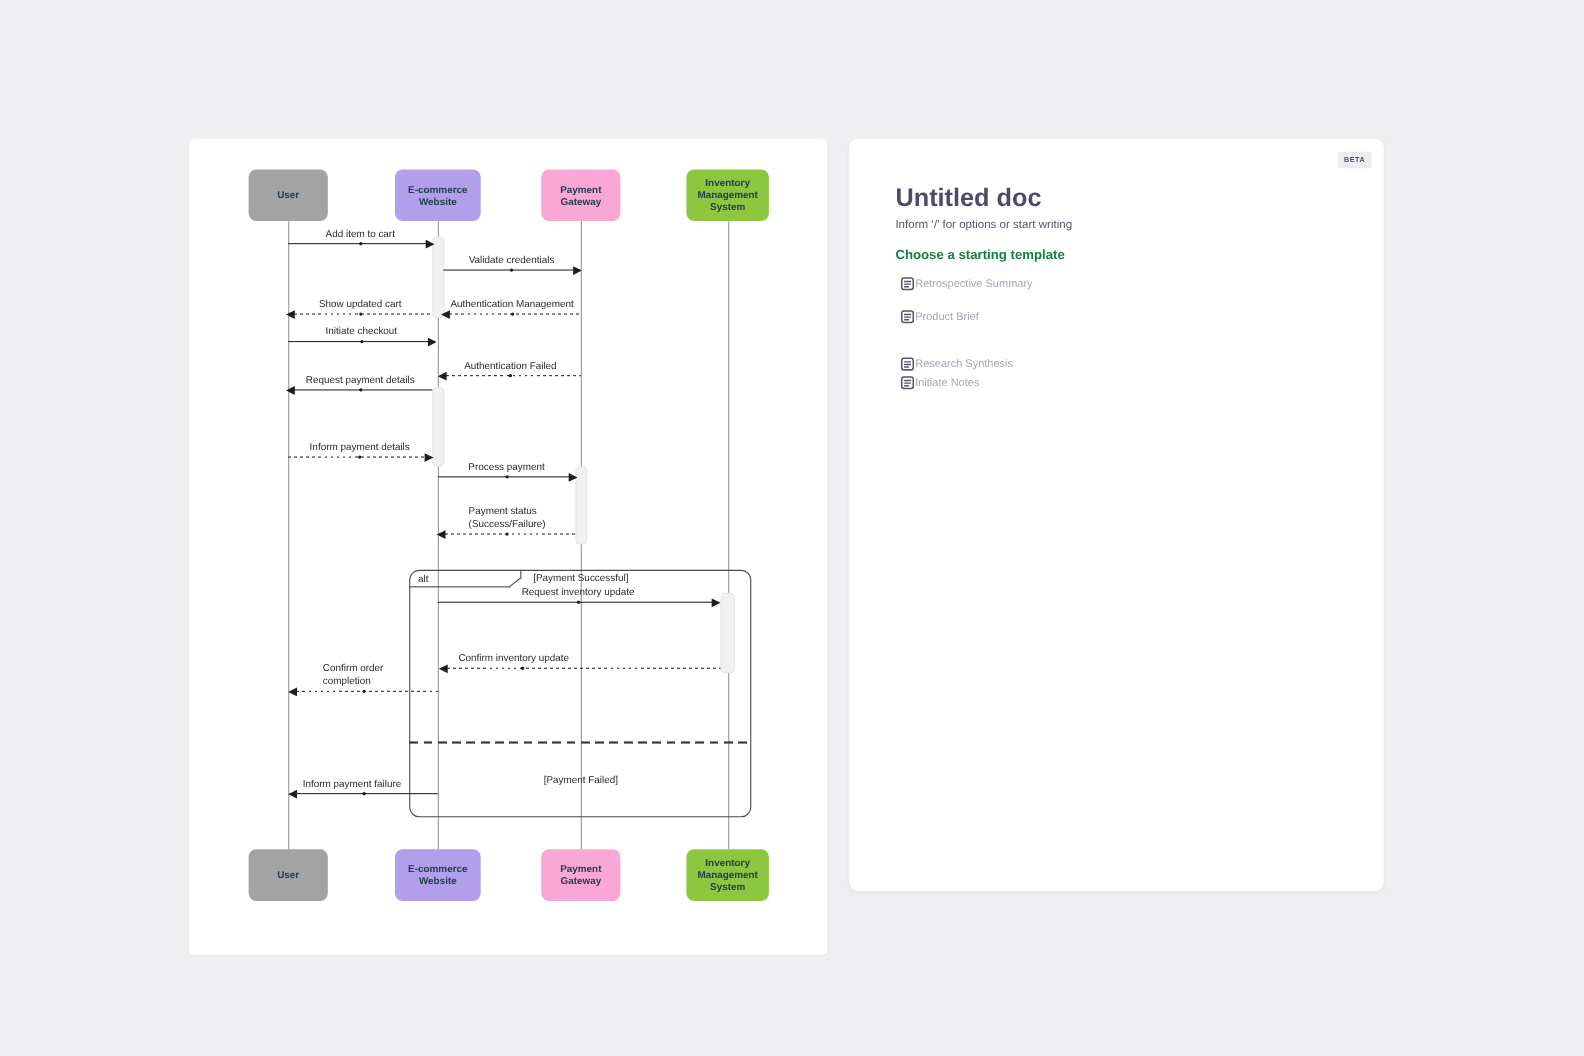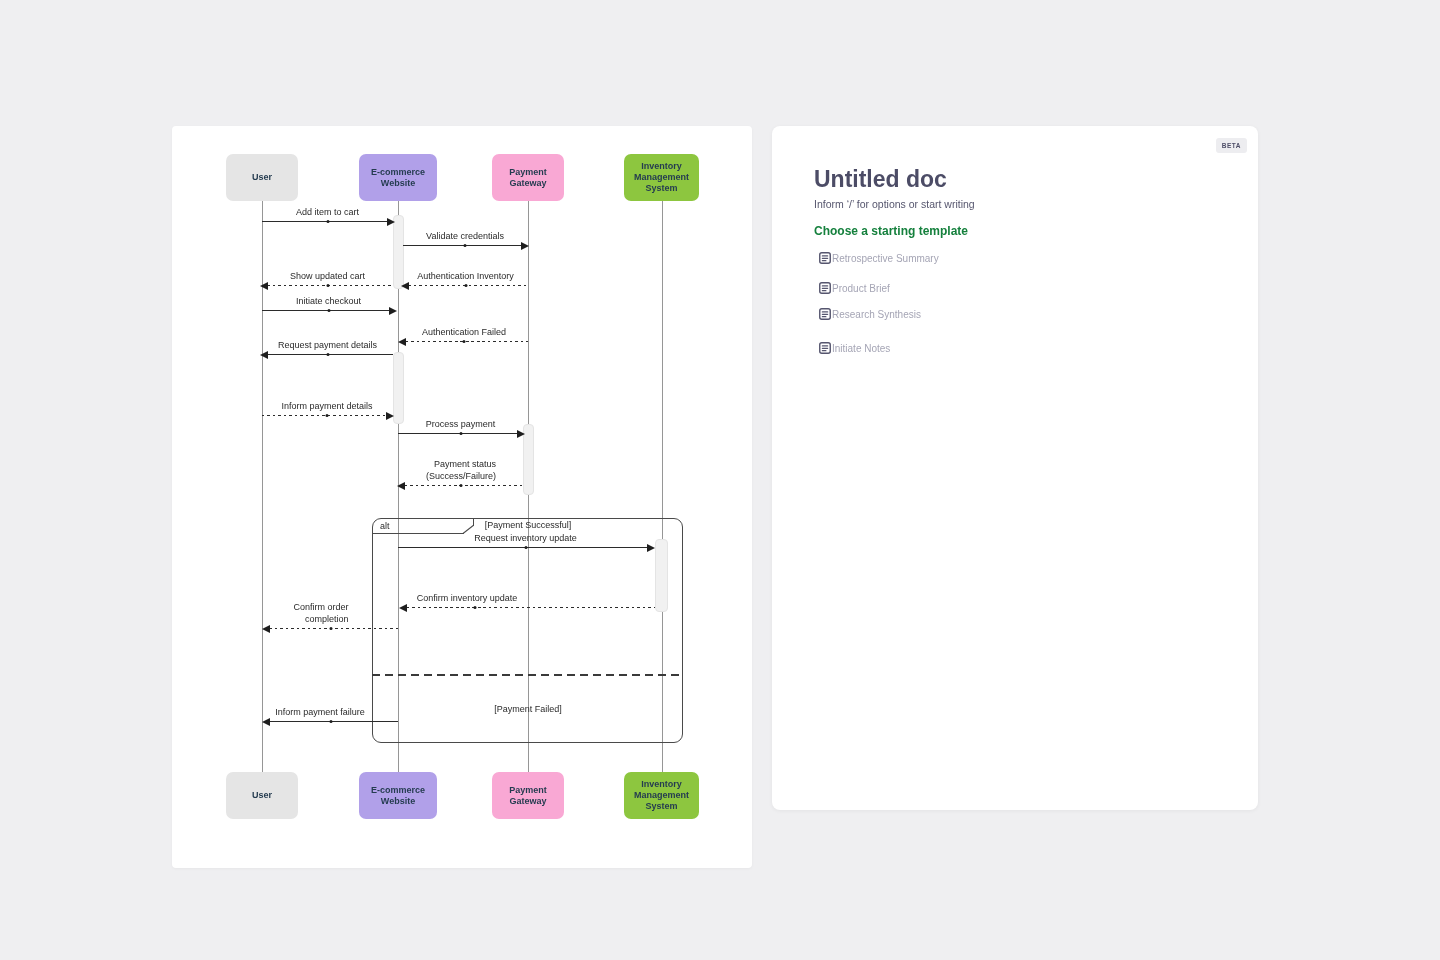--- a/index.html
+++ b/index.html
@@ -10,38 +10,38 @@
 
   
   .diagram-card { position:absolute; left:172px; top:126px; width:580px; height:742px;
     background:#fff; border-radius:4px; box-shadow:0 1px 3px rgba(0,0,0,0.04); }
 
   .lifeline { position:absolute; top:75px; width:1px; height:571px; background:#969696; }
 
   .actor-box { position:absolute; height:47px; border-radius:7px; display:flex; align-items:center;
     justify-content:center; text-align:center; font-size:9px; line-height:11px; font-weight:600;
     color:#253C50; padding:3px 5px; }
-  .c-user { background:#e5e5e5; }
+  .c-user { background:#a3a3a3; }
   .c-ecom { background:#B1A0E9; }
   .c-pay  { background:#f9a8d4; }
   .c-inv  { background:#8DC63F; }
 
   .activation { position:absolute; width:11px; background:#F1F1F1; border:1px solid #E4E4E4; border-radius:4px; }
 
   .msg { position:absolute; height:0; }
   .msg .line { position:absolute; left:0; right:0; top:-1px; height:1.4px; }
   .m-solid .line { background:#2B2B2B; }
   .m-dashed .line { height:1.1px;
     background:repeating-linear-gradient(90deg,#2B2B2B 0 2.5px,transparent 2.5px 5.5px); }
   .ah { position:absolute; width:0; height:0; top:-4px; }
   .ah-r { right:-2px; border-top:4px solid transparent; border-bottom:4px solid transparent; border-left:8px solid #1E1E1E; }
   .ah-l { left:-2px; border-top:4px solid transparent; border-bottom:4px solid transparent; border-right:8px solid #1E1E1E; }
   .dot { position:absolute; left:50%; top:-1.6px; width:3px; height:3px; border-radius:50%; background:#1E1E1E; transform:translateX(-50%); }
   .lbl { position:absolute; bottom:4px; left:50%; transform:translateX(-50%); white-space:nowrap;
-    font-size:9px; line-height:12px; color:#2A2A2A; text-align:right; }
+    font-size:9px; line-height:12px; color:#2A2A2A; text-align:left; }
 
   .alt-frame { position:absolute; left:200px; top:392px; width:311px; height:225px;
     border:1.2px solid #4A4A4A; border-radius:9px; background:transparent; }
   .alt-op { position:absolute; left:208px; top:395px; font-size:9px; color:#2A2A2A; }
   .tabseg { position:absolute; background:#4A4A4A; }
   .guard { position:absolute; transform:translateX(-50%); font-size:9px; color:#2A2A2A; white-space:nowrap; }
   .divider { position:absolute; left:200px; top:548px; width:311px; height:2px;
     background:repeating-linear-gradient(90deg,#3A3A3A 0 8px,transparent 8px 13px); }
 
   
@@ -97,21 +97,21 @@
     </div>
 
     <div class="msg m-dashed" style="left:90px; top:160px; width:131px;">
       <div class="lbl">Show updated cart</div>
       <div class="line"></div>
         <div class="dot"></div>
       <div class="ah ah-l"></div>
     </div>
 
     <div class="msg m-dashed" style="left:231px; top:160px; width:125px;">
-      <div class="lbl">Authentication Inventory</div>
+      <div class="lbl">Authentication Management</div>
       <div class="line"></div>
         <div class="dot"></div>
       <div class="ah ah-l"></div>
     </div>
 
     <div class="msg m-solid" style="left:90px; top:185px; width:133px;">
       <div class="lbl">Initiate checkout</div>
       <div class="line"></div>
         <div class="dot"></div>
       <div class="ah ah-r"></div>
@@ -226,21 +226,21 @@
     <div class="tpl-row" style="top:152px;">
       <svg class="ico" viewBox="0 0 24 24">
         <rect x="3" y="3" width="18" height="18" rx="3.5" fill="none" stroke="#55556E" stroke-width="2.4"></rect>
         <line x1="7.5" y1="8.5" x2="16.5" y2="8.5" stroke="#55556E" stroke-width="2.2" stroke-linecap="round"></line>
         <line x1="7.5" y1="12.5" x2="16.5" y2="12.5" stroke="#55556E" stroke-width="2.2" stroke-linecap="round"></line>
         <line x1="7.5" y1="16.5" x2="13.5" y2="16.5" stroke="#55556E" stroke-width="2.2" stroke-linecap="round"></line>
       </svg>
       <span class="tpl-label">Product Brief</span>
     </div>
 
-    <div class="tpl-row" style="top:178px;justify-content:flex-end;">
+    <div class="tpl-row" style="top:195px;justify-content:flex-end;">
       <svg class="ico" viewBox="0 0 24 24">
         <rect x="3" y="3" width="18" height="18" rx="3.5" fill="none" stroke="#55556E" stroke-width="2.4"></rect>
         <line x1="7.5" y1="8.5" x2="16.5" y2="8.5" stroke="#55556E" stroke-width="2.2" stroke-linecap="round"></line>
         <line x1="7.5" y1="12.5" x2="16.5" y2="12.5" stroke="#55556E" stroke-width="2.2" stroke-linecap="round"></line>
         <line x1="7.5" y1="16.5" x2="13.5" y2="16.5" stroke="#55556E" stroke-width="2.2" stroke-linecap="round"></line>
       </svg>
       <span class="tpl-label">Research Synthesis</span>
     </div>
 
     <div class="tpl-row" style="top:212px;">

